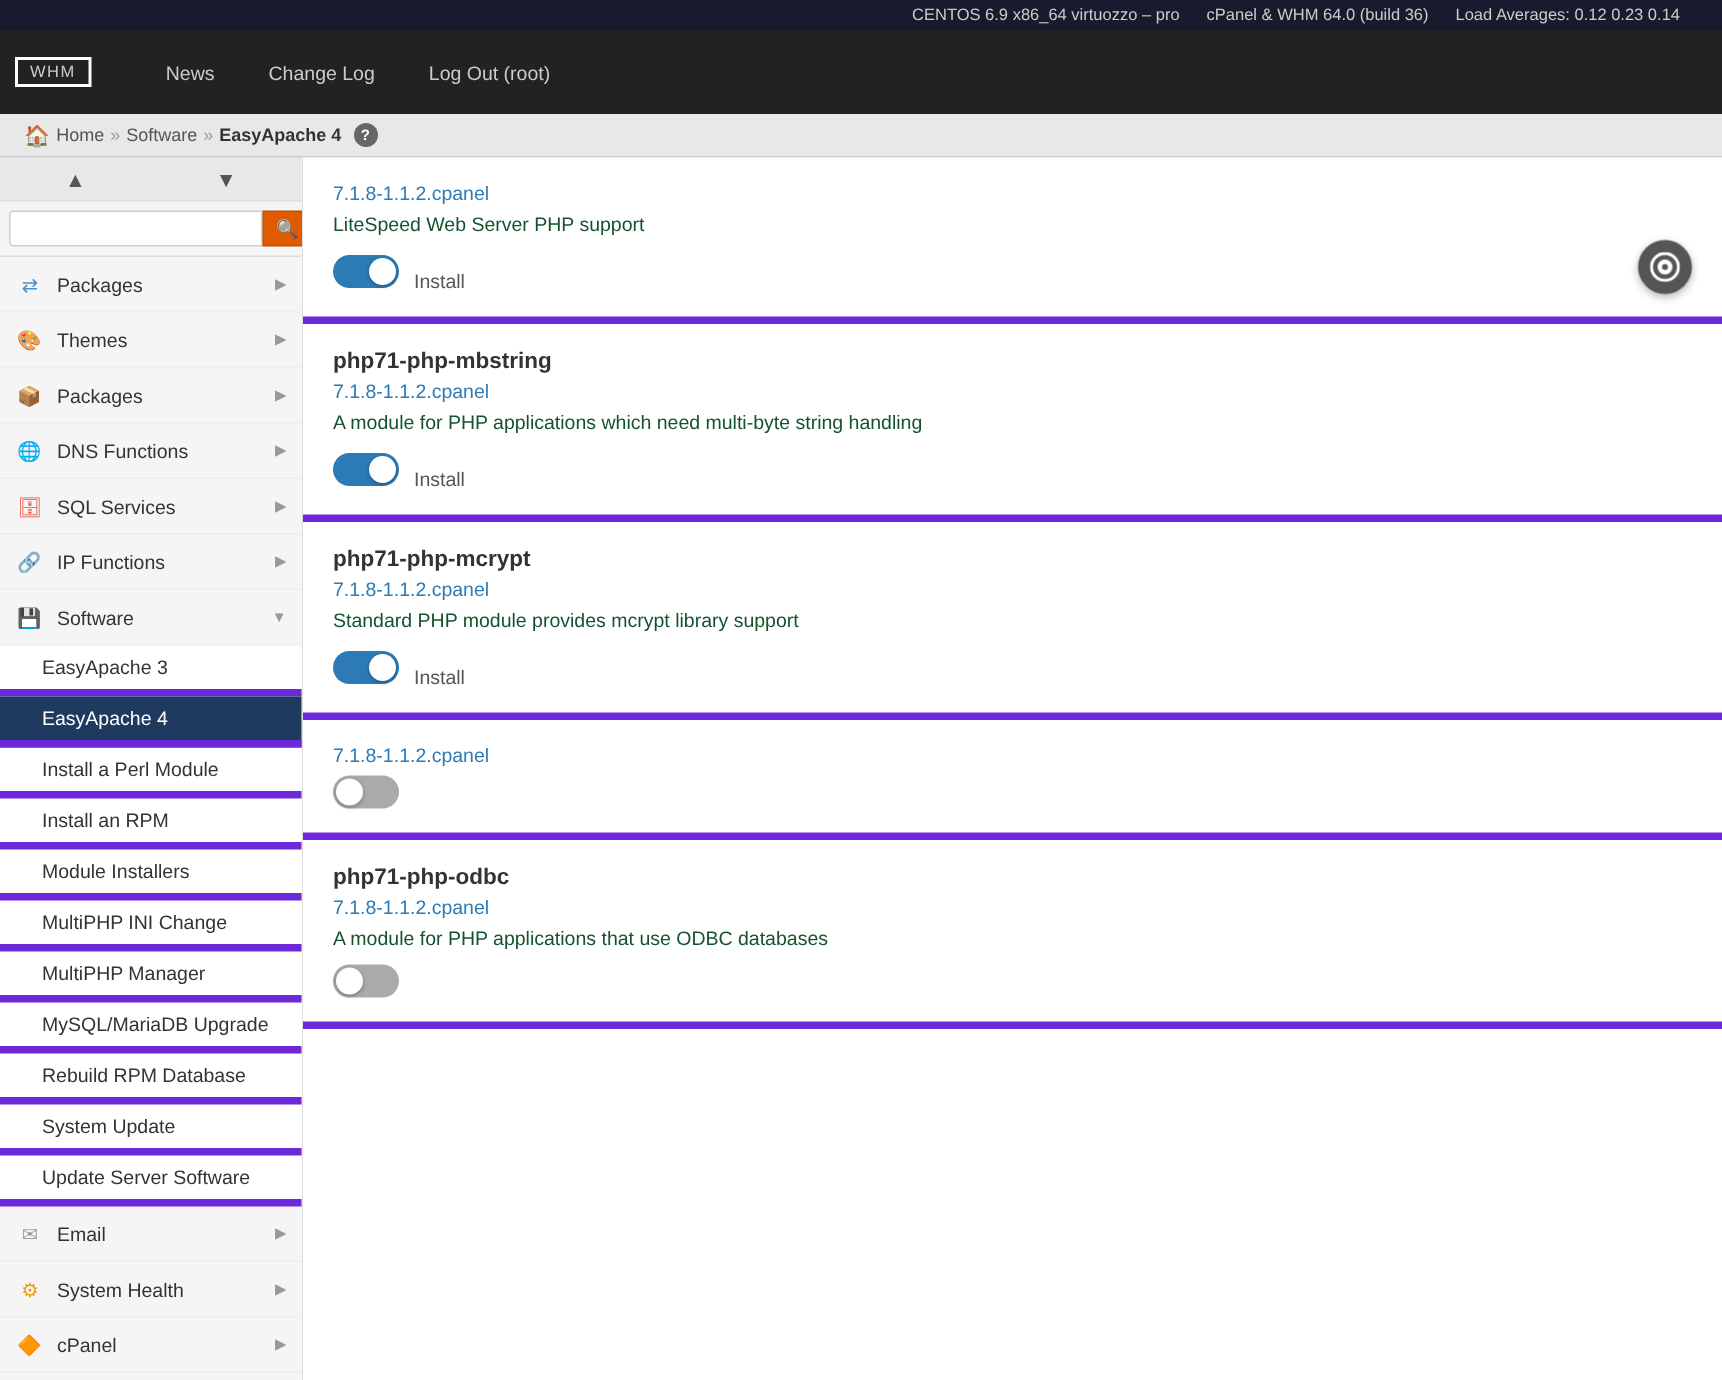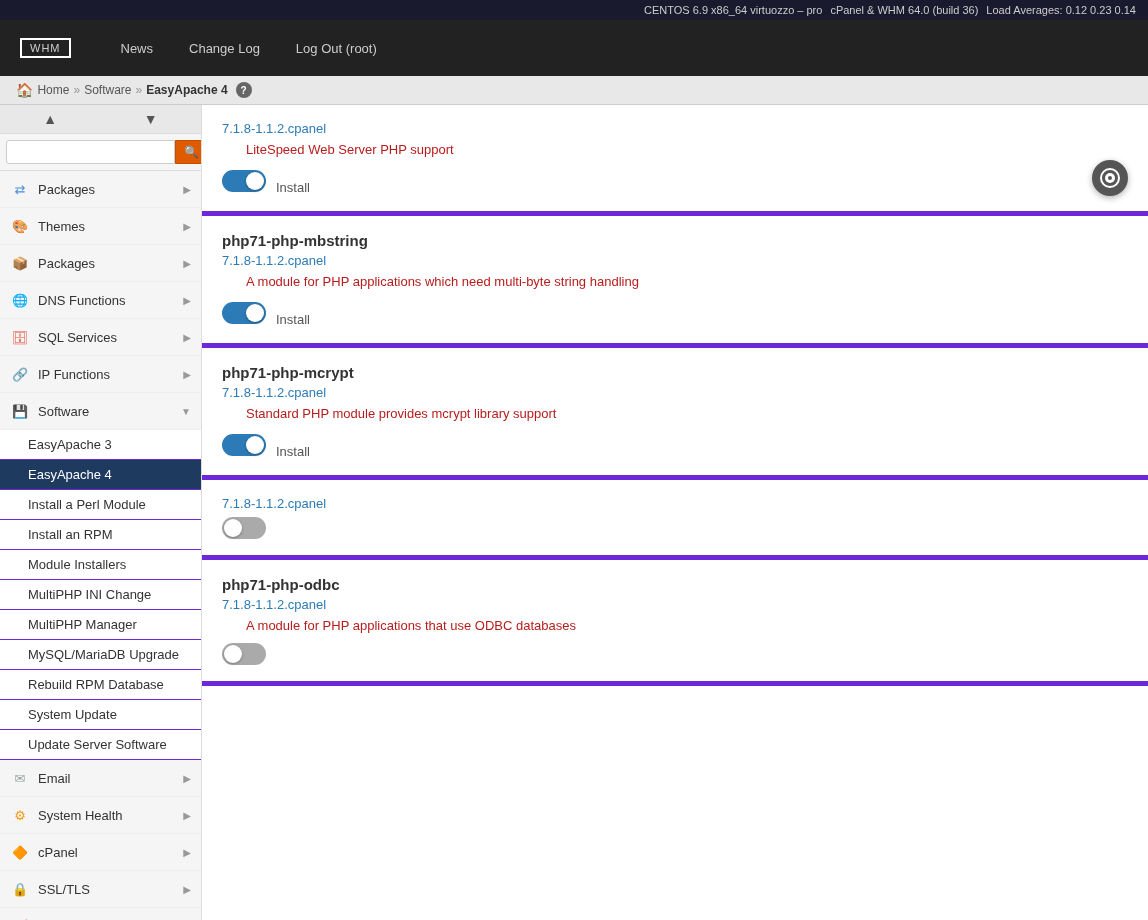--- a/index.html
+++ b/index.html
@@ -3,32 +3,32 @@
   <meta charset="utf-8">
   <style>
     * { margin: 0; padding: 0; box-sizing: border-box; }
     body { font-family: Arial, sans-serif; font-size: 13px; background: #f0f0f0; }
 
     
     .top-bar {
       background: #1a1a2e;
       color: #ccc;
       font-size: 11px;
-      padding: 4px 12px;
+      padding: 4px 28px;
       display: flex;
       justify-content: flex-end;
-      gap: 8px;
+      gap: 18px;
     }
 
     
     .header {
       background: #222;
       display: flex;
       align-items: center;
-      padding: 0 20px;
+      padding: 0 10px;
       height: 56px;
       gap: 30px;
     }
     .logo {
       color: white;
       font-size: 22px;
       font-weight: bold;
       border: 2px solid white;
       padding: 2px 8px;
       letter-spacing: 1px;
@@ -98,21 +98,21 @@
       color: #333; text-decoration: none;
     }
     .sidebar-item .item-icon { width: 20px; height: 20px; margin-right: 8px; display: flex; align-items: center; justify-content: center; }
     .sidebar-item .item-label { flex: 1; font-size: 13px; }
     .sidebar-item .arrow { font-size: 10px; color: #999; }
 
     .sidebar-submenu { background: #fff; }
     .sidebar-submenu-item {
       display: block; padding: 7px 10px 7px 28px;
       color: #333; font-size: 13px; cursor: pointer;
-      border-bottom: 1px solid #6d28d9; text-decoration: none;
+      border-bottom: 5px solid #6d28d9; text-decoration: none;
     }
     .sidebar-submenu-item.active { background: #1e3a5f; color: white; }
 
     
     .icon-transfers { color: #4a90d9; }
     .icon-themes { color: #9b59b6; }
     .icon-packages { color: #e67e22; }
     .icon-dns { color: #3498db; }
     .icon-sql { color: #e74c3c; }
     .icon-ip { color: #27ae60; }
@@ -131,21 +131,21 @@
       padding: 0;
     }
 
     
     .package-item {
       border-bottom: 5px solid #6d28d9;
       padding: 16px 20px;
     }
     .package-name { font-size: 15px; font-weight: bold; color: #333; margin-bottom: 4px; }
     .package-version { color: #2c7bb6; font-size: 13px; margin-bottom: 6px; cursor: pointer; }
-    .package-desc { color: #b91c1c; font-size: 13px; margin-bottom: 10px; margin-left: 24px; }
+    .package-desc { color: #14532d; font-size: 13px; margin-bottom: 10px; }
     .package-action { display: flex; align-items: center; gap: 10px; }
 
     
     .toggle {
       position: relative; display: inline-block;
       width: 44px; height: 22px; cursor: pointer;
     }
     .toggle-slider {
       position: absolute; top: 0; left: 0; right: 0; bottom: 0;
       border-radius: 22px; transition: 0.2s;

